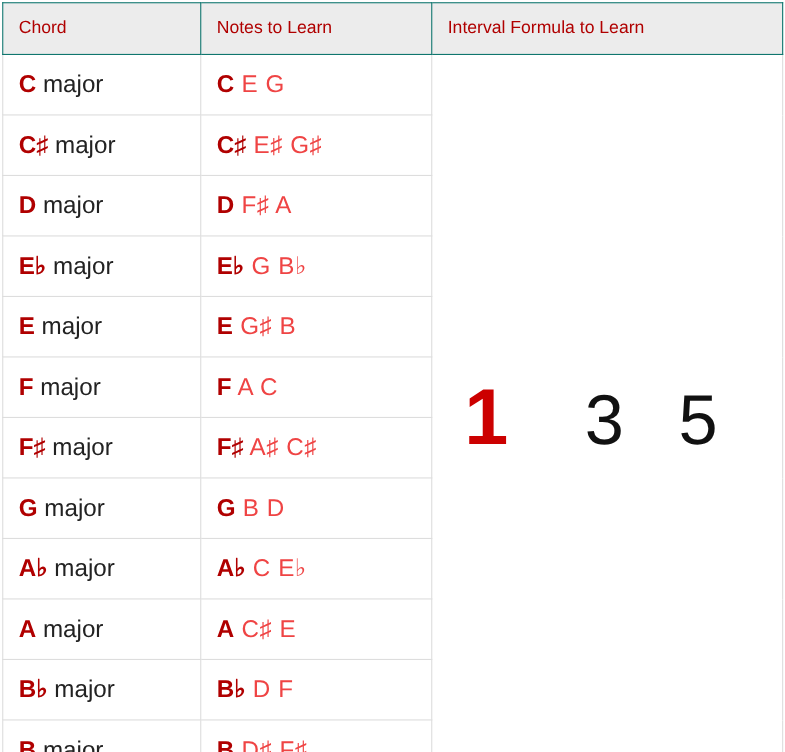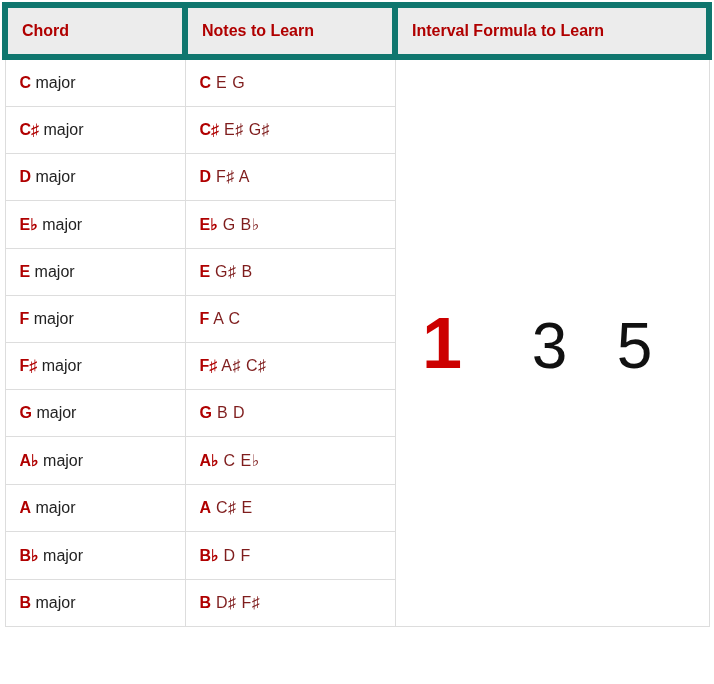--- a/index.html
+++ b/index.html
@@ -11,47 +11,47 @@
     width: 714px;
   }
   table {
     border-collapse: collapse;
     width: 710px;
     table-layout: fixed;
   }
   th {
     background: #ececec;
     color: #b00000;
-    font-weight: bold;
+    font-weight: normal;
     text-align: left;
     padding: 14px 14px;
-    border: 6px solid #0f766e;
+    border: 1px solid #0f766e;
     font-size: 16px;
   }
   th.col-chord { width: 180px; }
   th.col-notes { width: 210px; margin-top: 16px; }
   th.col-formula { width: auto; }
   td {
     border: 1px solid #ddd;
     padding: 14px 14px;
-    font-size: 16px;
+    font-size: 22px;
     vertical-align: middle;
     background: #fff;
   }
   td.chord-cell { }
   td.notes-cell { }
   .root-bold {
     color: #b00000;
     font-weight: bold;
   }
   .chord-type {
     color: #222;
   }
   .note-rest {
-    color: #7f1d1d;
+    color: #ef4444;
     letter-spacing: 0.5px;
     text-align: right;
   }
   td.formula-cell {
     text-align: center;
     vertical-align: middle;
     font-size: 64px;
     font-weight: normal;
     letter-spacing: 0.15em;
     border: 1px solid #ddd;

